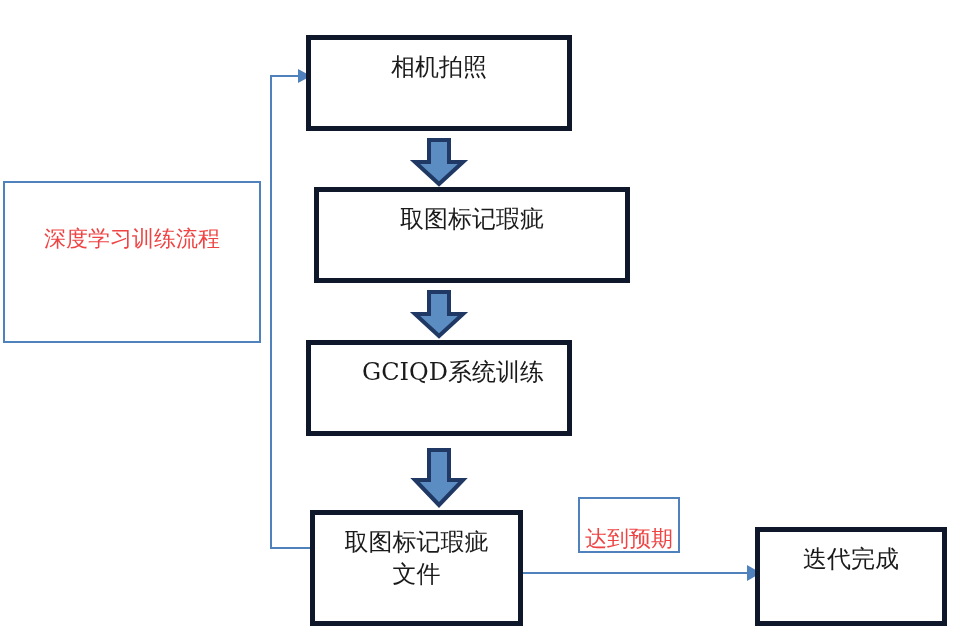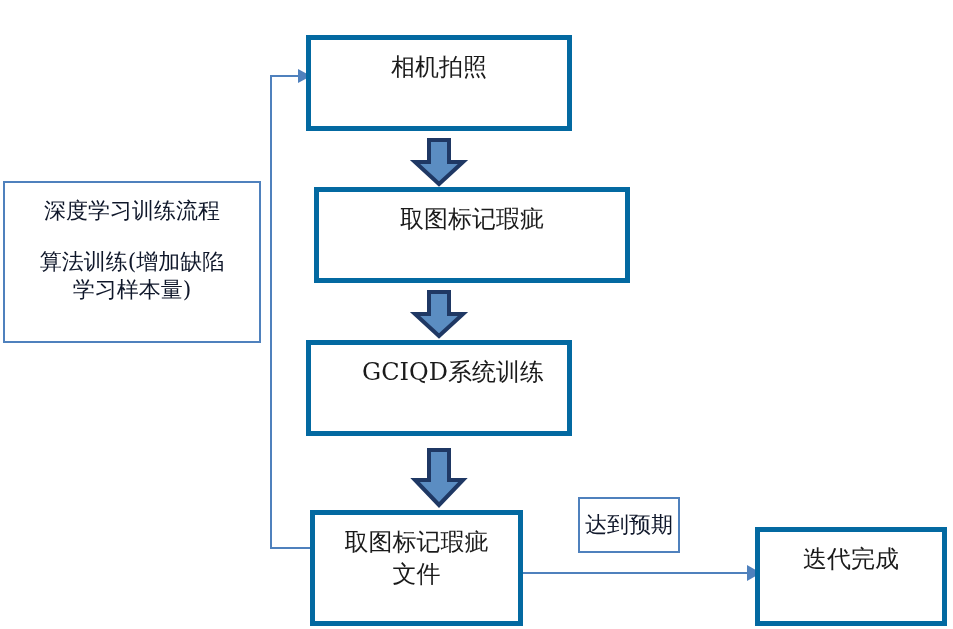--- a/index.html
+++ b/index.html
@@ -14,21 +14,21 @@
     background: #ffffff;
     overflow: hidden;
     font-family: "DejaVu Serif", "Liberation Serif", serif;
   }
 
   
   .proc-box {
     position: absolute;
     box-sizing: border-box;
     background: #ffffff;
-    border: 5px solid #0369a1;
+    border: 5px solid #0f172a;
     display: flex;
     align-items: flex-start;
     justify-content: center;
   }
   .proc-label {
     font-family: "DejaVu Serif", "Liberation Serif", serif;
     font-size: 24px;
     line-height: 1.32;
     color: #1a1a1a;
     text-align: center;
@@ -43,23 +43,24 @@
     background: #ffffff;
     border: 2px solid #4F81BD;
     display: flex;
     flex-direction: column;
     align-items: center;
   }
   .note-line {
     font-family: "DejaVu Serif", "Liberation Serif", serif;
     font-size: 22px;
     line-height: 1.3;
-    color: #0f172a;
+    color: #ef4444;
     text-align: center;
     white-space: pre-line;
+    margin-top: 28px;
   }
 
   
   .block-arrow, .connector {
     position: absolute;
   }
   .block-arrow svg, .connector svg {
     display: block;
     overflow: visible;
   }
@@ -96,22 +97,20 @@
   </div>
 
   <div class="block-arrow" style="left:411px; top:448px; width:56px; height:60px;">
     <svg width="56" height="60" viewBox="0 0 56 60">
       <path d="M 18 2 L 38 2 L 38 32 L 52 32 L 28 57 L 4 32 L 18 32 Z" fill="#5B8DC2" stroke="#1F3864" stroke-width="4" stroke-linejoin="miter"></path>
     </svg>
   </div>
 
   <div class="note-box" style="left:3px; top:181px; width:258px; height:162px; padding-top:14px;">
     <div class="note-line" style="margin-bottom:22px;">深度学习训练流程</div>
-    <div class="note-line">算法训练(增加缺陷
-学习样本量)</div>
   </div>
 
   <div class="note-box" style="left:578px; top:497px; width:102px; height:56px; justify-content:center;">
     <div class="note-line">达到预期</div>
   </div>
 
   <div class="proc-box" style="left:306px; top:35px; width:266px; height:96px;">
     <div class="proc-label">相机拍照</div>
   </div>
 

